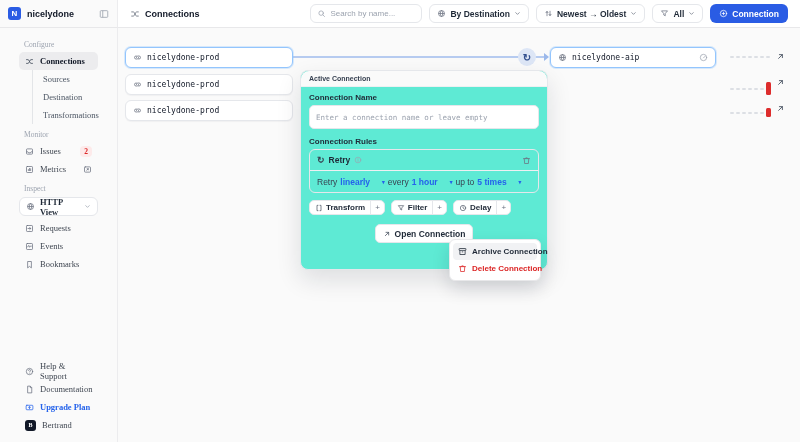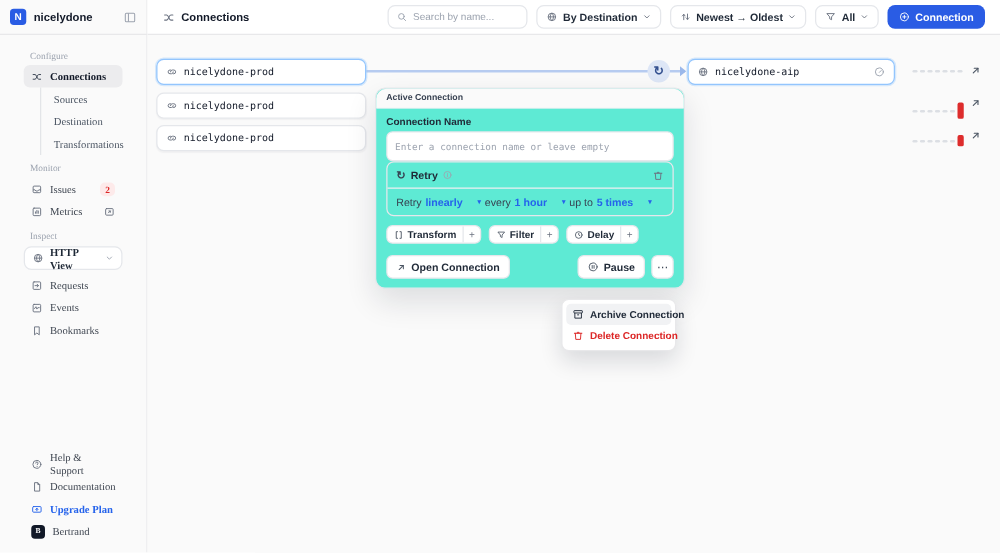--- a/index.html
+++ b/index.html
@@ -93,21 +93,21 @@
   .rule-head .info { color:#9ca3af; display:flex; }
   .rule-head .trash { margin-left:auto; color:#6b7280; display:flex; cursor:pointer; }
   .rule-row { display:flex; align-items:center; gap:3px; height:21px; padding:0 7px; font-size:8.5px; color:#374151; }
   .tok { color:#2563eb; font-weight:700; display:flex; align-items:center; gap:12px; cursor:pointer; }
   .tok .caret { font-size:5.5px; color:#2563eb; }
   .chips { display:flex; gap:6px; margin-top:7px; }
   .chip { display:flex; align-items:stretch; border:1px solid #e5e7eb; border-radius:5px; overflow:hidden; background:#fff; cursor:pointer; }
   .chip-label { display:flex; align-items:center; gap:3px; padding:2px 5px; font-size:8px; font-weight:700; color:#1f2937; }
   .chip-label .ic { color:#4b5563; }
   .chip-plus { display:flex; align-items:center; padding:2px 4px; border-left:1px solid #e5e7eb; color:#6b7280; font-size:8px; }
-  .pop-footer { display:flex; align-items:center; margin-top:9px; }
+  .pop-footer { display:flex; align-items:center; margin-top:9px;flex-direction:column; }
   .btn-ghost { display:flex; align-items:center; gap:4px; border:1px solid #e5e7eb; background:#fff; border-radius:5px;
                padding:0 7px; height:19px; font-size:8.5px; font-weight:700; color:#1f2937; cursor:pointer; font-family:"Liberation Sans",sans-serif; }
   .btn-ghost .ic { color:#4b5563; }
   .foot-right { margin-left:auto; display:flex; gap:5px; }
   .btn-more { border:1px solid #e5e7eb; background:#fff; border-radius:5px; width:18px; height:19px; display:flex;
               align-items:center; justify-content:center; font-size:9px; color:#374151; cursor:pointer; }
 
   
   .menu { position:absolute; left:331px; top:211px; width:92px; background:#fff; border:1px solid #e8e8ea; border-radius:6px;
           box-shadow:0 8px 18px rgba(16,24,40,.14); padding:3px; z-index:6; }
@@ -445,20 +445,21 @@
           <path d="M9 7h8v8"></path>
         </svg>
     </span>
 
     <div class="popover">
       <div class="pop-head">Active Connection</div>
       <div class="pop-body">
         <div class="field-label">Connection Name</div>
         <input class="name-input" placeholder="Enter a connection name or leave empty" style="">
 
+        <div class="field-label rules-label">Connection Rules</div>
         <div class="rule-card">
           <div class="rule-head">
             <span class="glyph">↻</span>
             <span class="rule-title">Retry</span>
             <span class="info ic">
               <svg width="8" height="8" viewBox="0 0 24 24" fill="none" stroke="currentColor" stroke-width="2" stroke-linecap="round">
                   <circle cx="12" cy="12" r="8.5"></circle>
                   <line x1="12" y1="11" x2="12" y2="16"></line>
                   <line x1="12" y1="8" x2="12" y2="8.1"></line>
                 </svg>

